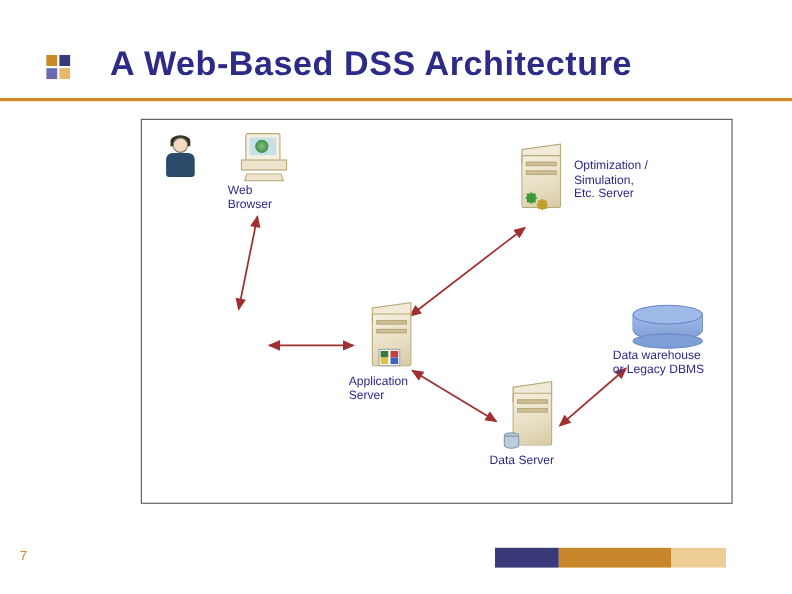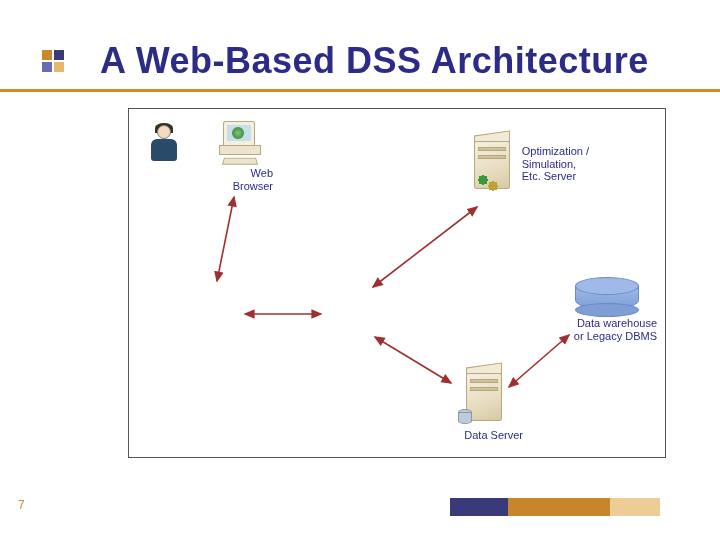--- a/index.html
+++ b/index.html
@@ -19,21 +19,21 @@
     align-items: center;
   }
   .title-bullet {
     position: absolute;
     left: 42px; top: 50px;
     width: 22px; height: 22px;
   }
   .title-text {
     position: absolute;
     left: 100px; top: 40px;
-    font-size: 36px;
+    font-size: 31px;
     font-weight: bold;
     color: #2c2c88;
     letter-spacing: 0.5px;
   }
   .diagram-frame {
     position: absolute;
     left: 128px; top: 108px;
     width: 538px; height: 350px;
     border: 1px solid #555;
     background: #fff;
@@ -51,21 +51,21 @@
     width: 210px; height: 18px;
     display: flex;
   }
   .footer-stripe .seg1 { flex: 0 0 58px; background: #3a3a7a; }
   .footer-stripe .seg2 { flex: 0 0 102px; background: #c8862a; }
   .footer-stripe .seg3 { flex: 1; background: #e6b86a; opacity: .7; }
 
   
   .node {
     position: absolute;
-    text-align: right;
+    text-align: left;
     font-size: 11px;
     color: #2a2a8a;
     font-family: Arial, sans-serif;
   }
   .node .label { margin-top: 2px; line-height: 1.15; }
   .server-icon {
     width: 44px; height: 62px;
     margin: 0 auto;
     position: relative;
   }
@@ -188,40 +188,55 @@
           <div class="pc-screen"></div>
         <div class="badge" style="top:5px;left:8px;background:radial-gradient(circle,#7fc37f,#2a7a2a);width:12px;height:12px"></div>
       </div>
       <div class="pc-base"></div>
       <div class="pc-kbd"></div>
     </div>
     <div class="label">Web<br>Browser</div>
   </div>
 
 
+  <div class="node" style="top:168px; left:188px; width:78px">
+    <div class="server-icon">
+      <div class="server-top"></div>
+        <div class="server-body"></div>
+      <div class="server-slot" style="top:14px"></div>
+      <div class="server-slot" style="top:22px"></div>
+      <div style="position:absolute;bottom:6px;left:10px;width:20px;height:16px;background:#fff;border:1px solid #999">
+        <div style="position:absolute;top:1px;left:1px;width:7px;height:6px;background:#3a7a3a"></div>
+        <div style="position:absolute;top:1px;right:1px;width:7px;height:6px;background:#c04040"></div>
+        <div style="position:absolute;bottom:1px;left:1px;width:7px;height:6px;background:#e0c040"></div>
+        <div style="position:absolute;bottom:1px;right:1px;width:7px;height:6px;background:#4060c0"></div>
+      </div>
+    </div>
+    <div class="label">Application<br>Server</div>
+  </div>
 
   <div class="node" style="top:24px; left:340px; width:120px; text-align:left">
     <div style="display:flex;align-items:center;gap:6px">
       <div class="server-icon" style="flex:0 0 44px">
         <div class="server-top"></div>
           <div class="server-body"></div>
         <div class="server-slot" style="top:14px"></div>
         <div class="server-slot" style="top:22px"></div>
         <svg class="puzzle" style="bottom:10px;left:8px" viewBox="0 0 10 10">
             <path d="M1 1h3v-1a1 1 0 0 1 2 0v1h3v3h1a1 1 0 0 1 0 2h-1v3h-3v1a1 1 0 0 1-2 0v-1h-3v-3h-1a1 1 0 0 1 0-2h1z" fill="#3a9a3a"></path>
           </svg>
         <svg class="puzzle" style="bottom:4px;left:18px" viewBox="0 0 10 10">
             <path d="M1 1h3v-1a1 1 0 0 1 2 0v1h3v3h1a1 1 0 0 1 0 2h-1v3h-3v1a1 1 0 0 1-2 0v-1h-3v-3h-1a1 1 0 0 1 0-2h1z" fill="#c0a030"></path>
           </svg>
       </div>
       <div class="label" style="margin-top:0">Optimization /<br>Simulation,<br>Etc. Server</div>
     </div>
   </div>
 
-  <div class="node" style="top:256px; left:316px; width:78px">
+  <div class="node" style="top:240px; left:316px; width:78px">
     <div class="server-icon">
       <div class="server-top"></div>
         <div class="server-body"></div>
       <div class="server-slot" style="top:14px"></div>
       <div class="server-slot" style="top:22px"></div>
       <div style="position:absolute;bottom:2px;left:-4px;width:14px;height:16px">
         <div style="position:absolute;top:0;width:14px;height:6px;border-radius:50%;background:#bcd;border:1px solid #89a"></div>
         <div style="position:absolute;top:3px;width:14px;height:12px;background:#bcd;border:1px solid #89a;border-radius:0 0 7px 7px/0 0 3px 3px"></div>
       </div>
     </div>

